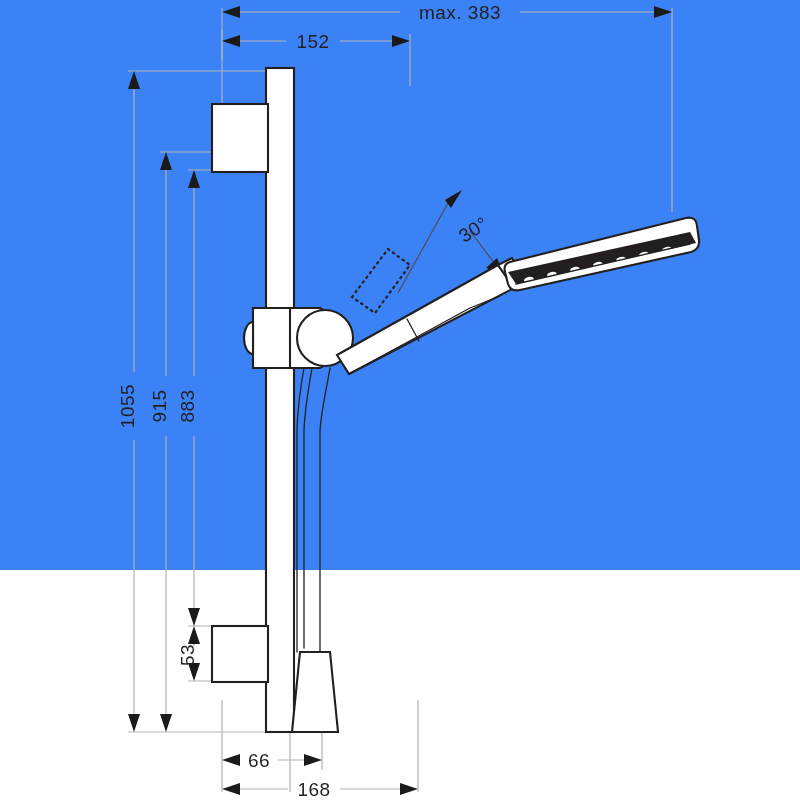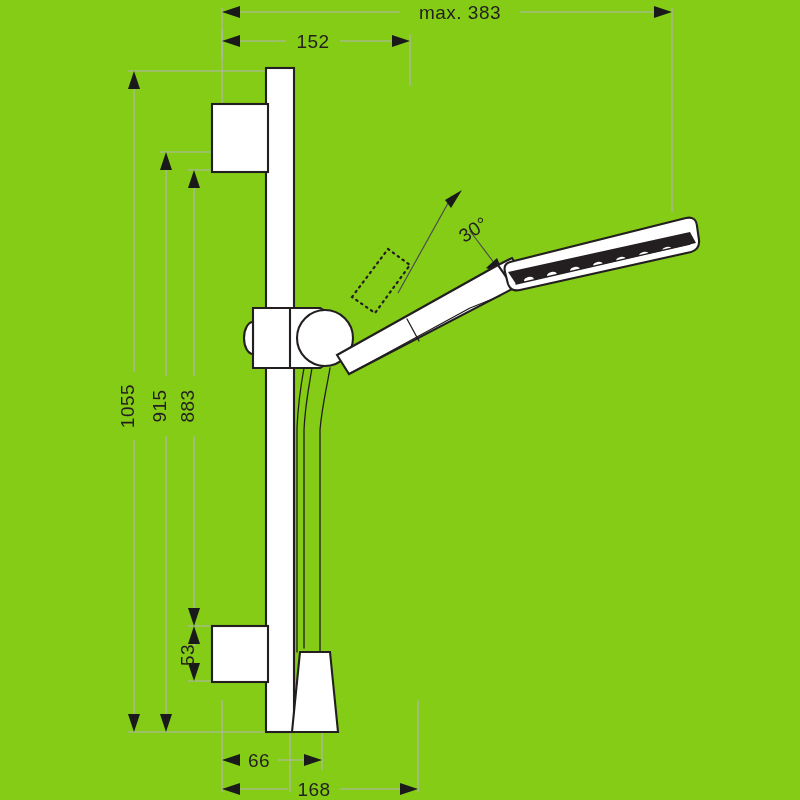--- a/index.html
+++ b/index.html
@@ -9,22 +9,22 @@
   }
   body {
     width: 800px;
     height: 800px;
     font-family: "Liberation Sans", sans-serif;
     overflow: hidden;
   }
   #drawing-root {
     position: relative;
     width: 800px;
-    height: 800px;
-    background: #84cc16;
+    height: 570px;
+    background: #3b82f6;
   }
   svg#tech-drawing {
     display: block;
     width: 800px;
     height: 800px;
   }
   .dim-line {
     stroke: #b3b3b3;
     stroke-width: 1.2;
     fill: none;

